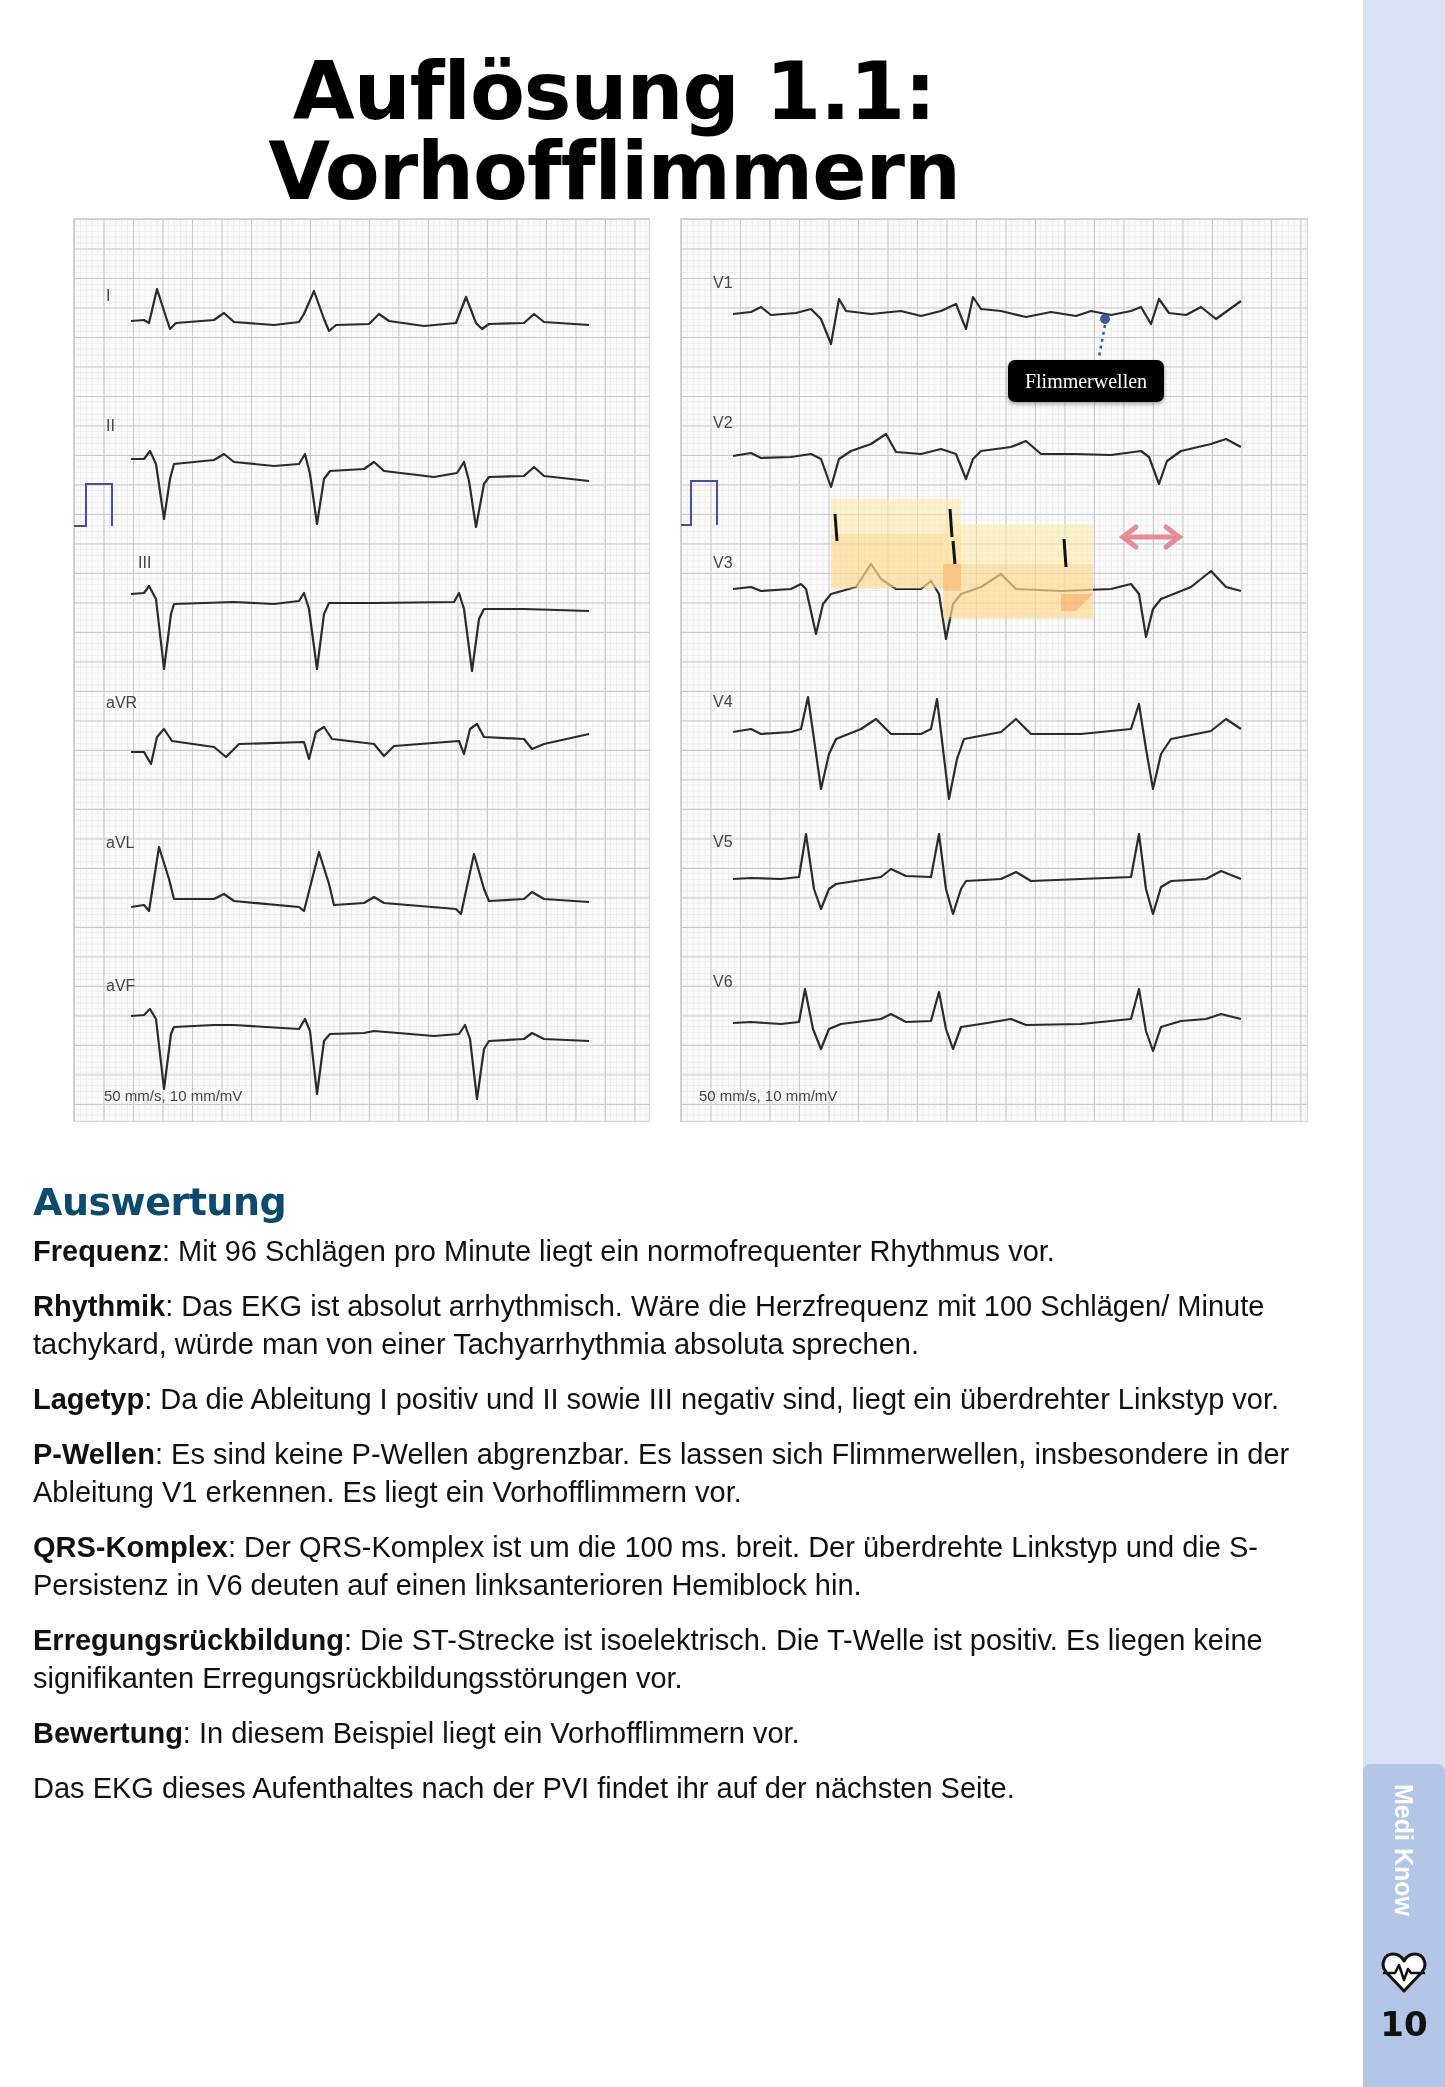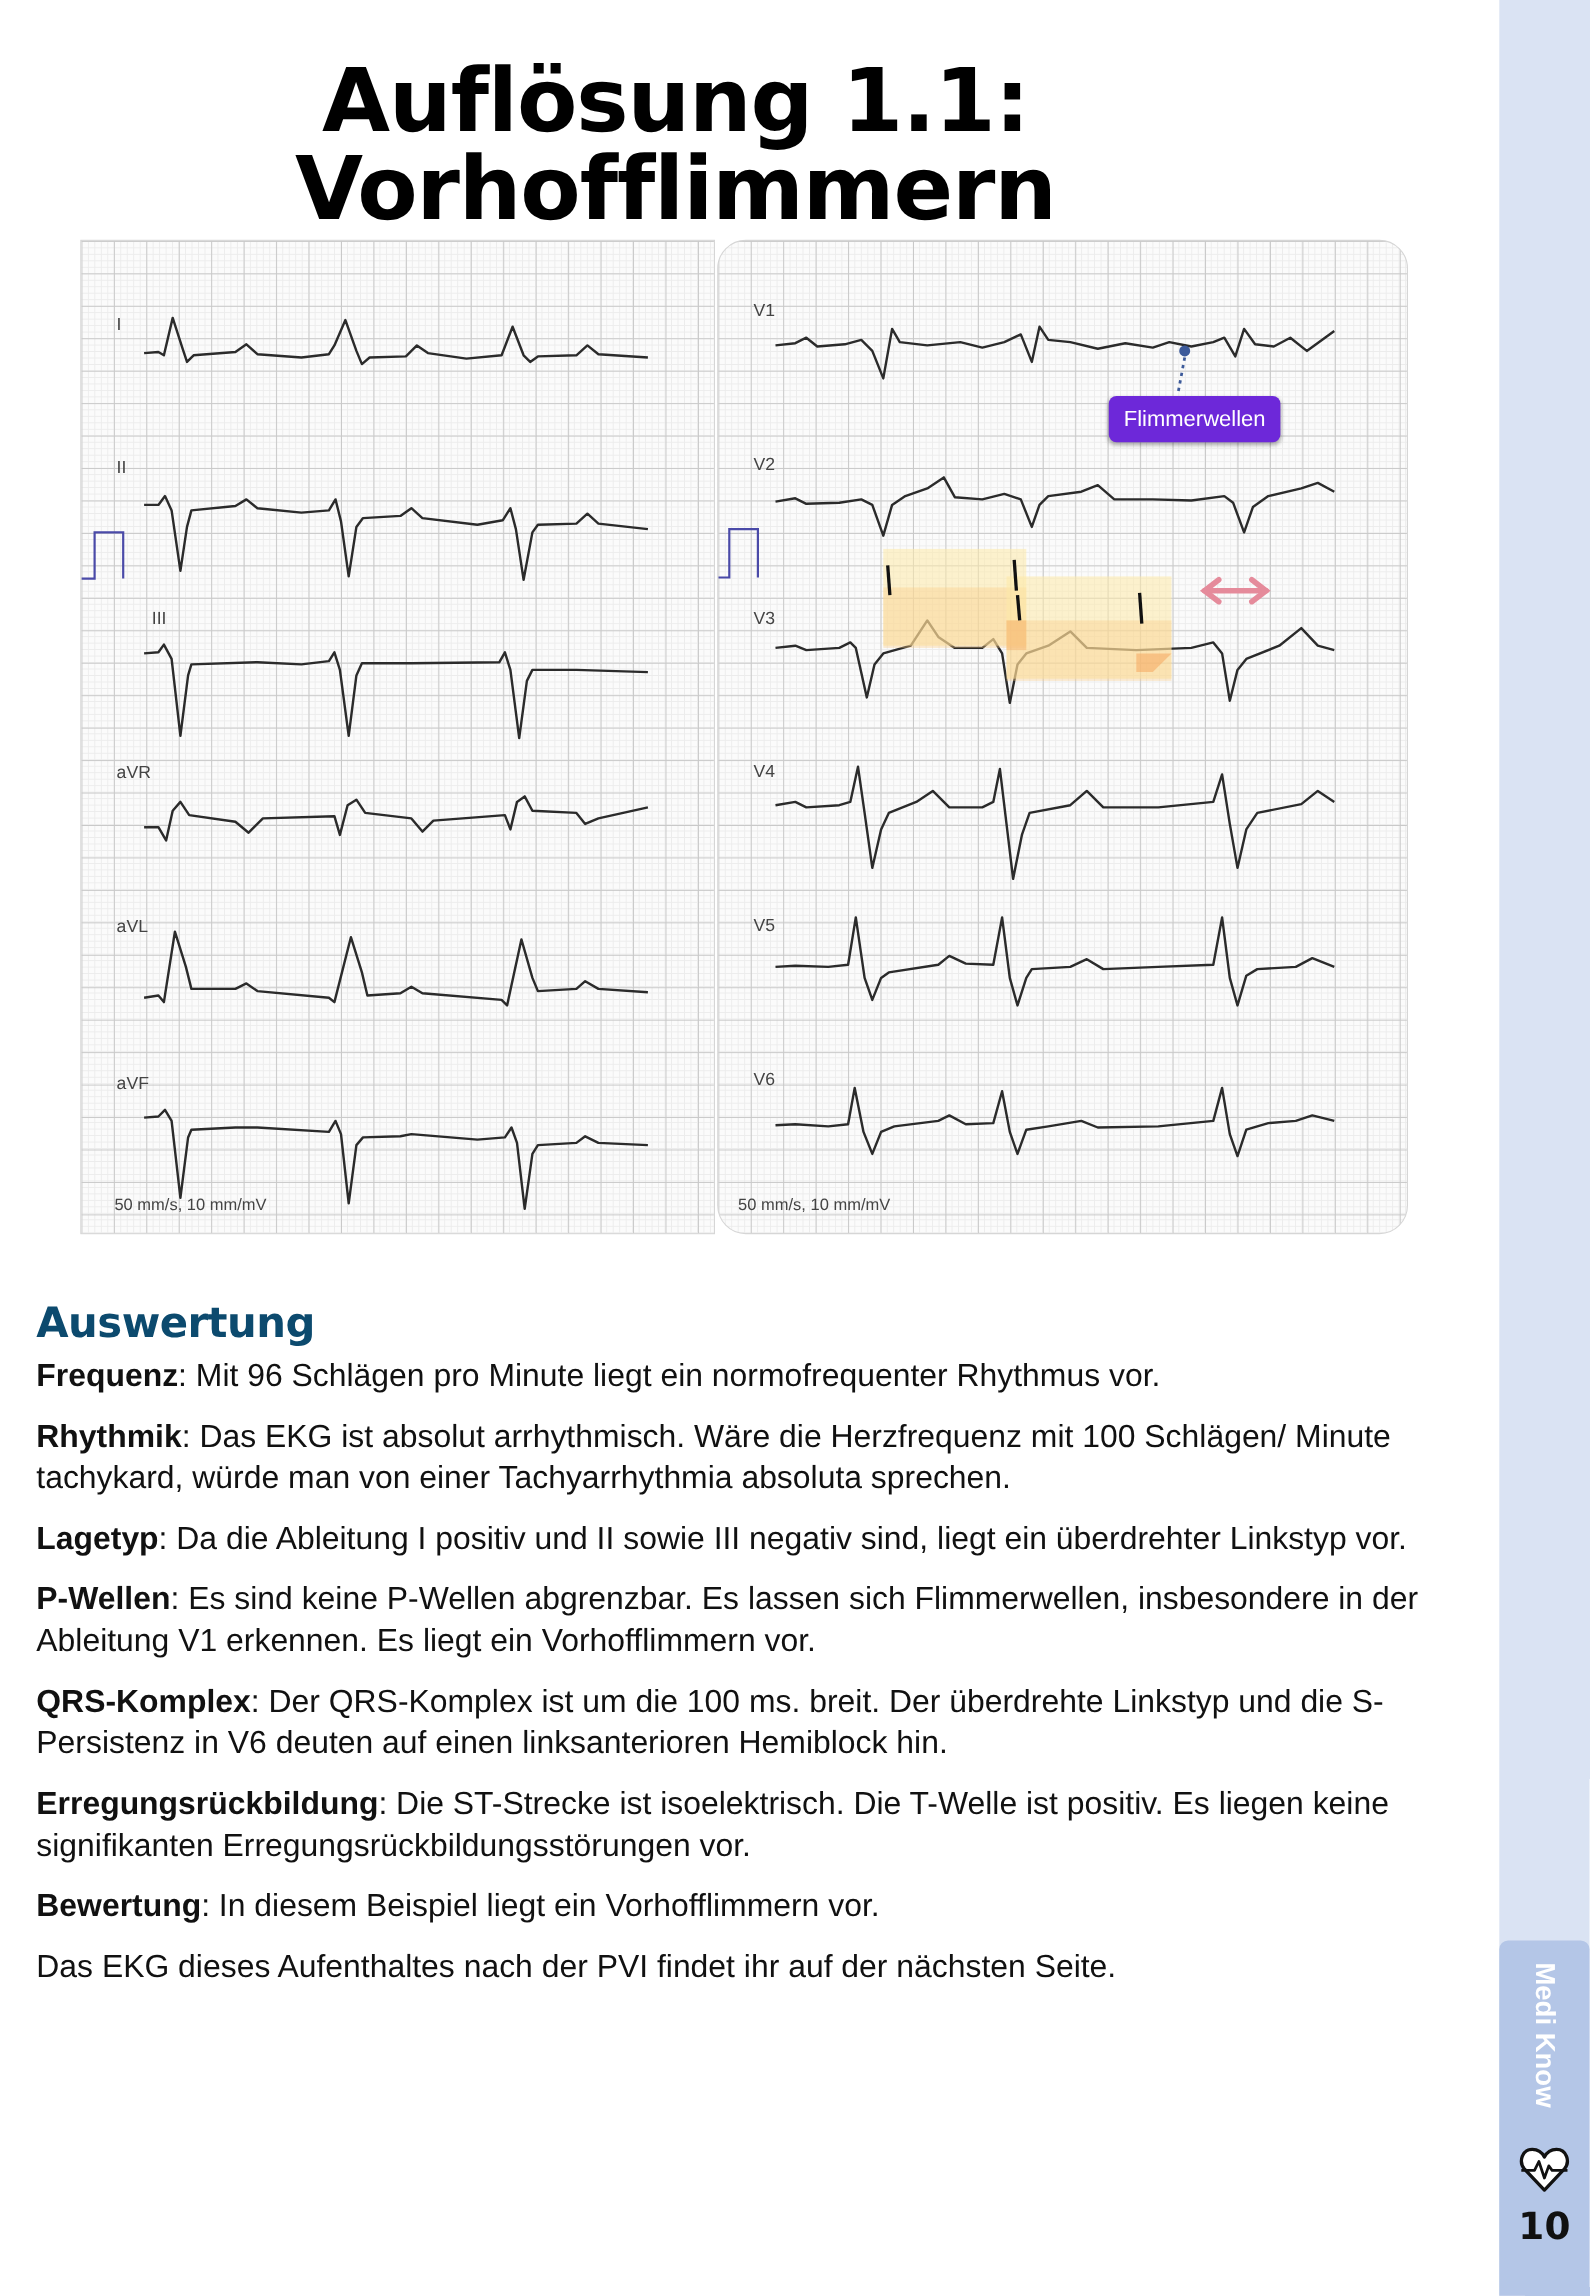--- a/index.html
+++ b/index.html
@@ -33,29 +33,29 @@
       position: absolute; top: 218px; height: 902px; background-color: #fbfbfb;
       background-image:
         linear-gradient(#c9c9c9 1px, transparent 1px),
         linear-gradient(90deg, #c9c9c9 1px, transparent 1px),
         linear-gradient(#ececec 1px, transparent 1px),
         linear-gradient(90deg, #ececec 1px, transparent 1px);
       background-size: 29.5px 29.5px, 29.5px 29.5px, 5.9px 5.9px, 5.9px 5.9px;
       border: 1px solid #d6d6d6;
     }
     .ecg-left { left: 73px; width: 575px; }
-    .ecg-right { left: 652px; width: 626px; border-radius: 26px; }
+    .ecg-right { left: 680px; width: 626px; }
     .ecg-svg { position: absolute; left: 0; top: 0; }
     .lead-label { position: absolute; font-size: 16px; color: #444; font-family: "Liberation Sans", sans-serif; }
     .scale-note { position: absolute; font-size: 15px; color: #444; font-family: "Liberation Sans", sans-serif; }
     .callout {
       position: absolute; left: 1008px; top: 360px; width: 156px; height: 42px;
-      background: #6d28d9; color: #fff; border-radius: 7px; font-size: 20px;
+      background: #000000; color: #fff; border-radius: 7px; font-size: 20px;
       display: flex; align-items: center; justify-content: center;
-      box-shadow: 0 2px 4px rgba(0,0,0,0.35); font-family: Liberation Sans, sans-serif;
+      box-shadow: 0 2px 4px rgba(0,0,0,0.35); font-family: Liberation Serif, serif;
     }
     .section-heading {
       position: absolute; left: 33px; top: 1180px; font-size: 38px; font-weight: bold;
       color: #0c4a6e; font-family: "DejaVu Sans", sans-serif; letter-spacing: -0.5px;
     }
     .content {
       position: absolute; left: 33px; top: 1232px; width: 1330px;
       font-size: 29px; line-height: 38px; color: #111; font-family: "Liberation Sans", sans-serif;
     }
     .para { margin: 0 0 17px 0; }

